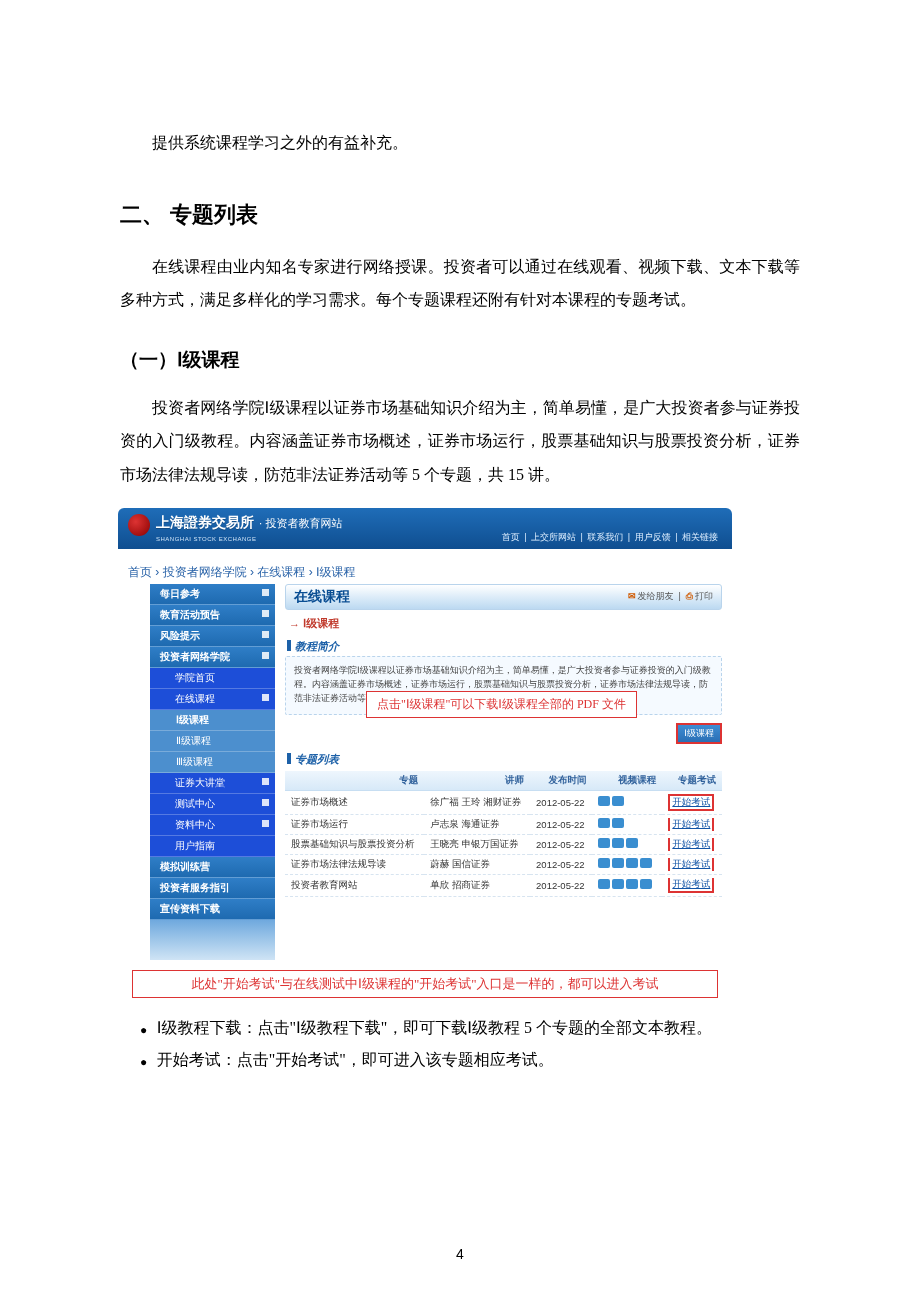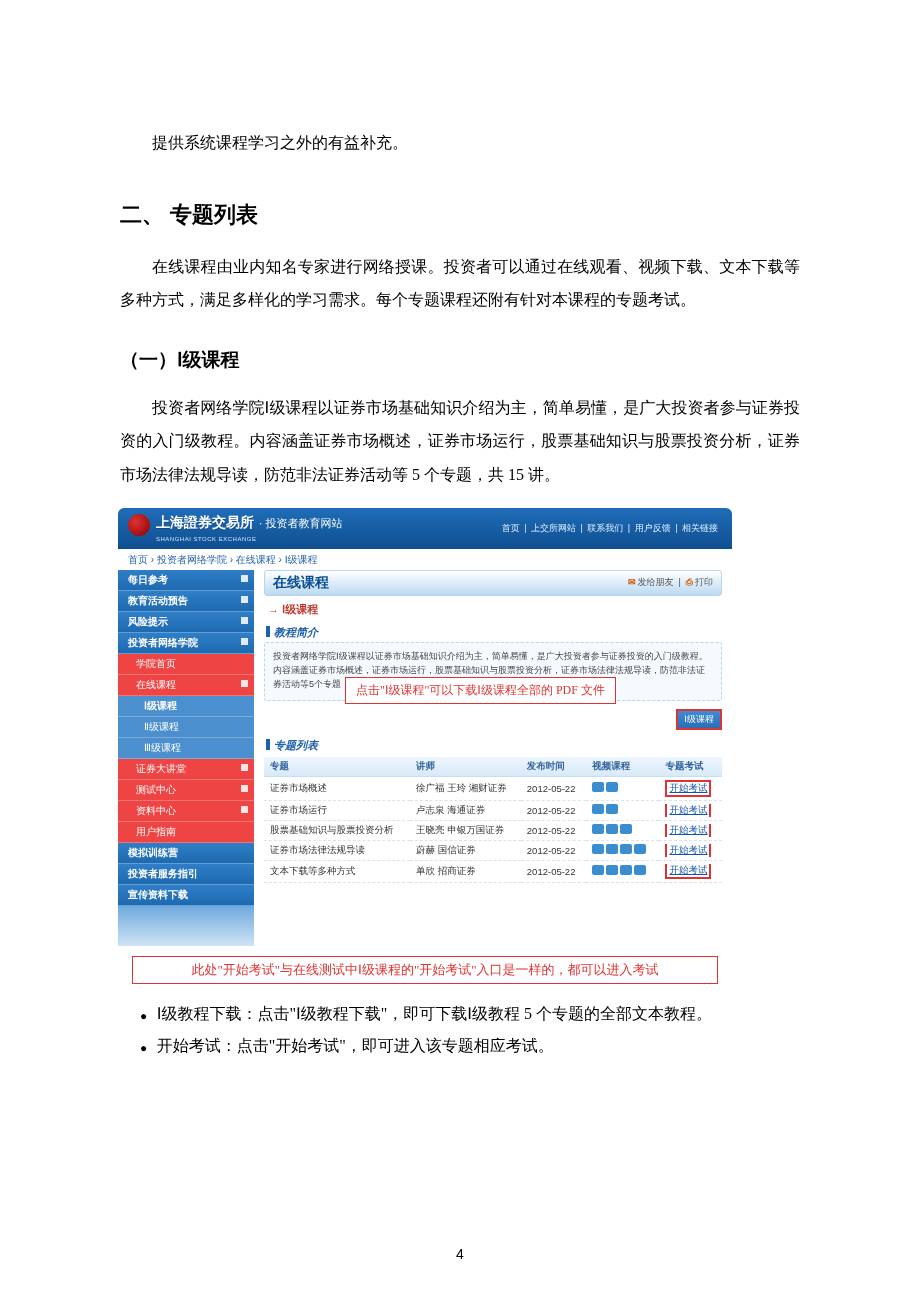--- a/index.html
+++ b/index.html
@@ -80,60 +80,61 @@
   .fig-logo { display: flex; align-items: flex-start; gap: 6px; margin-bottom: 2px; }
   .fig-logo-mark {
     width: 22px; height: 22px; border-radius: 50%;
     background: radial-gradient(circle at 35% 35%, #d33, #8a0000);
     display: inline-block;
   }
   .fig-logo-cn { font-size: 14px; font-weight: bold; text-shadow: 0 1px 0 rgba(0,0,0,.2); }
   .fig-logo-sub { font-size: 11px; margin-left: 2px; }
   .fig-logo-en { font-size: 6px; letter-spacing: .5px; color: #cde3f7; margin-top:1px; }
   .fig-toplinks {
-    position: absolute; right: 12px; bottom: 14px;
+    position: absolute; right: 12px; bottom: 5px;
     font-size: 9px; color: #def;
   }
   .fig-toplinks span { margin: 0 2px; }
   .fig-body {
     display: flex;
     background: #fff;
   }
   .fig-side {
-    width: 136px;
+    width: 125px;
     background: #4a8ecf;
     color: #fff;
+    margin-left: 32px;
   }
   .side-item, .side-sub {
     padding: 3px 8px 3px 10px;
     font-size: 10px;
     border-bottom: 1px solid rgba(255,255,255,.25);
     position: relative;
     white-space: nowrap;
   }
   .side-item .sq, .side-sub .sq {
     position: absolute; right: 6px; top: 5px;
     width: 7px; height: 7px; background: #fff; opacity:.85;
   }
   .side-item.hd {
     background: linear-gradient(#2f7ec7,#1e6ab0);
     font-weight: bold;
   }
-  .side-sub { padding-left: 18px; background:#ef4444; }
+  .side-sub { padding-left: 25px; background:#1d4ed8; }
   .side-sub.cur { color:#fff; font-weight:bold; background:#2f74ba; }
   .side-sub.sub2 { padding-left: 26px; background:#4c8fce; }
   .side-foot { height:40px; background:linear-gradient(#6fa9de 0%, #cfe4f5 100%); }
   .fig-main {
     flex: 1;
     padding: 0 10px 8px 10px;
     position: relative;
   }
   .crumb {
-    font-size: 10px; color:#2a63a8;
-    padding: 4px 0 3px 2px;
+    font-size: 12px; color:#2a63a8;
+    padding: 15px 0 3px 2px;
   } 
   .main-title-bar {
     background: linear-gradient(#fff, #d9eaf8 55%, #bcd9f1);
     border:1px solid #b9d4ec;
     border-radius: 3px;
     padding: 3px 8px;
     display:flex; justify-content:space-between; align-items:center;
   }
   .main-title-bar .ttl {
     color:#0a4e93; font-weight:bold; font-size:14px;
@@ -173,21 +174,21 @@
     display:inline-block; border:2px solid #d33;
     background:linear-gradient(#3e8cd3,#2a6fb5);
     color:#fff; font-size:9px; padding:2px 6px;
   }
   .course-table {
     width:100%; border-collapse:collapse; margin-top:4px;
     font-size:9.5px; color:#333;
   }
   .course-table th {
     background:linear-gradient(#eef6fd,#d7e9f8);
-    color:#31629c; font-weight:bold; text-align:left;
+    color:#31629c; font-weight:bold; text-align:right;
     padding:3px 6px; border-bottom:1px solid #c7def2;
   }
   .course-table td {
     padding:3px 6px; border-bottom:1px dashed #d7e4f0; vertical-align:middle;
   }
   .vchip {
     display:inline-block; width:12px; height:10px;
     background:#3a8ed0; border-radius:2px; margin-right:2px;
   }
   .exam-link {
@@ -321,21 +322,21 @@
                 <td><span style="border-left: 2px solid rgb(221, 51, 51); border-right: 2px solid rgb(221, 51, 51); display: inline-block; padding: 0px 2px;"><span class="exam-link">开始考试</span></span></td>
               </tr>
               <tr>
                 <td>证券市场法律法规导读</td>
                 <td>蔚赫 国信证券</td>
                 <td>2012-05-22</td>
                 <td><span class="vchip"></span><span class="vchip"></span><span class="vchip"></span><span class="vchip"></span></td>
                 <td><span style="border-left: 2px solid rgb(221, 51, 51); border-right: 2px solid rgb(221, 51, 51); display: inline-block; padding: 0px 2px;"><span class="exam-link">开始考试</span></span></td>
               </tr>
               <tr>
-                <td>文本下载等多种方式</td>
+                <td>投资者教育网站</td>
                 <td>单欣 招商证券</td>
                 <td>2012-05-22</td>
                 <td><span class="vchip"></span><span class="vchip"></span><span class="vchip"></span><span class="vchip"></span></td>
                 <td><span style="border-left: 2px solid rgb(221, 51, 51); border-right: 2px solid rgb(221, 51, 51); border-bottom: 2px solid rgb(221, 51, 51); display: inline-block; padding: 0px 2px;"><span class="exam-link">开始考试</span></span></td>
               </tr>
             </tbody>
         </table>
       </div>
     </div>
 

